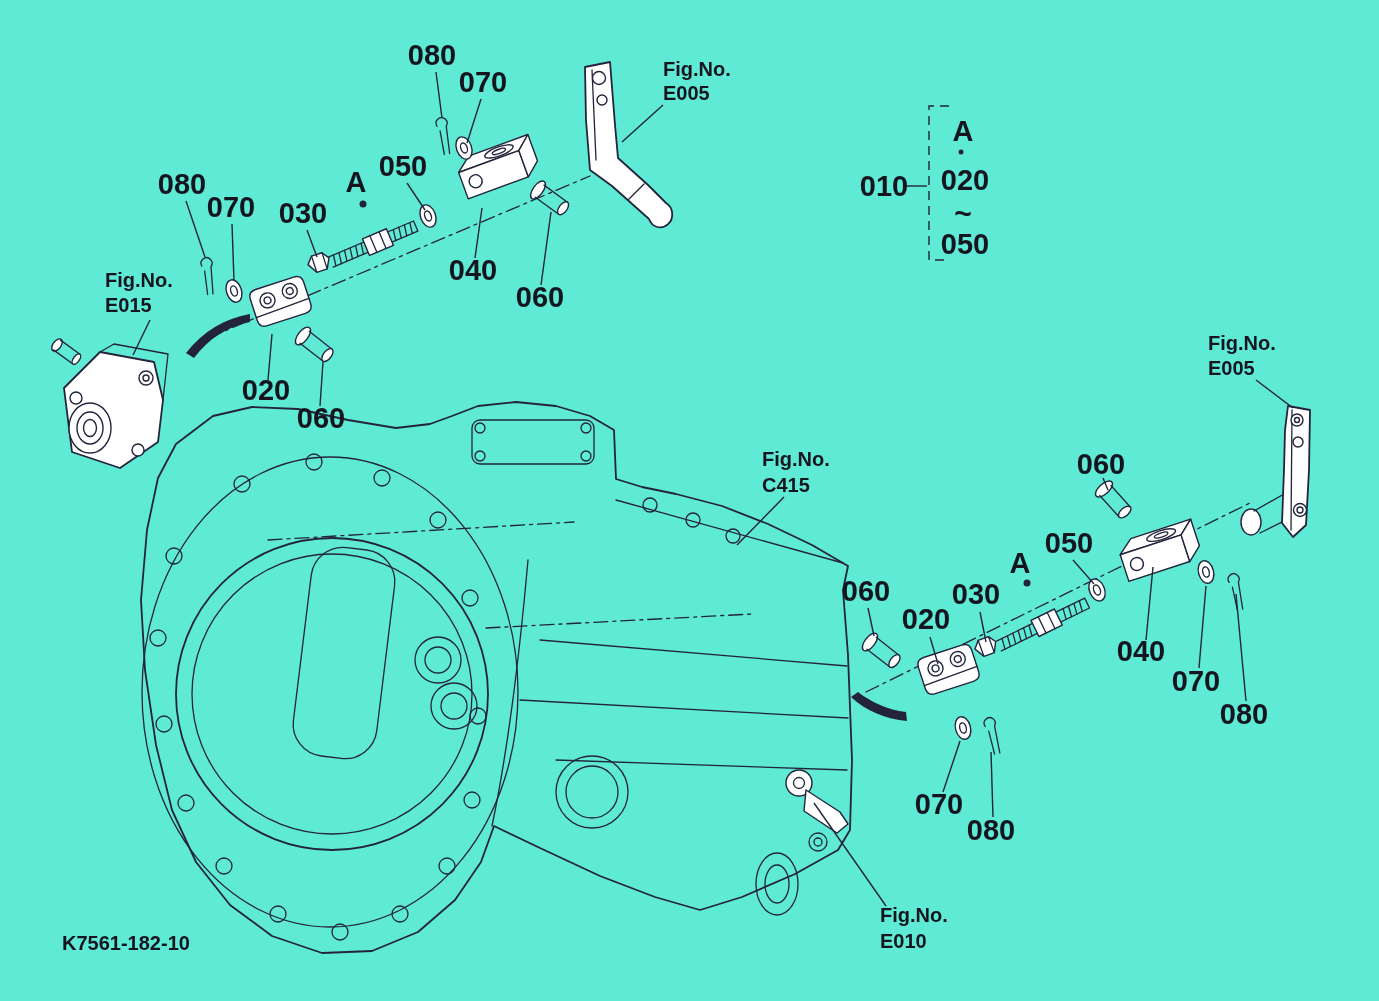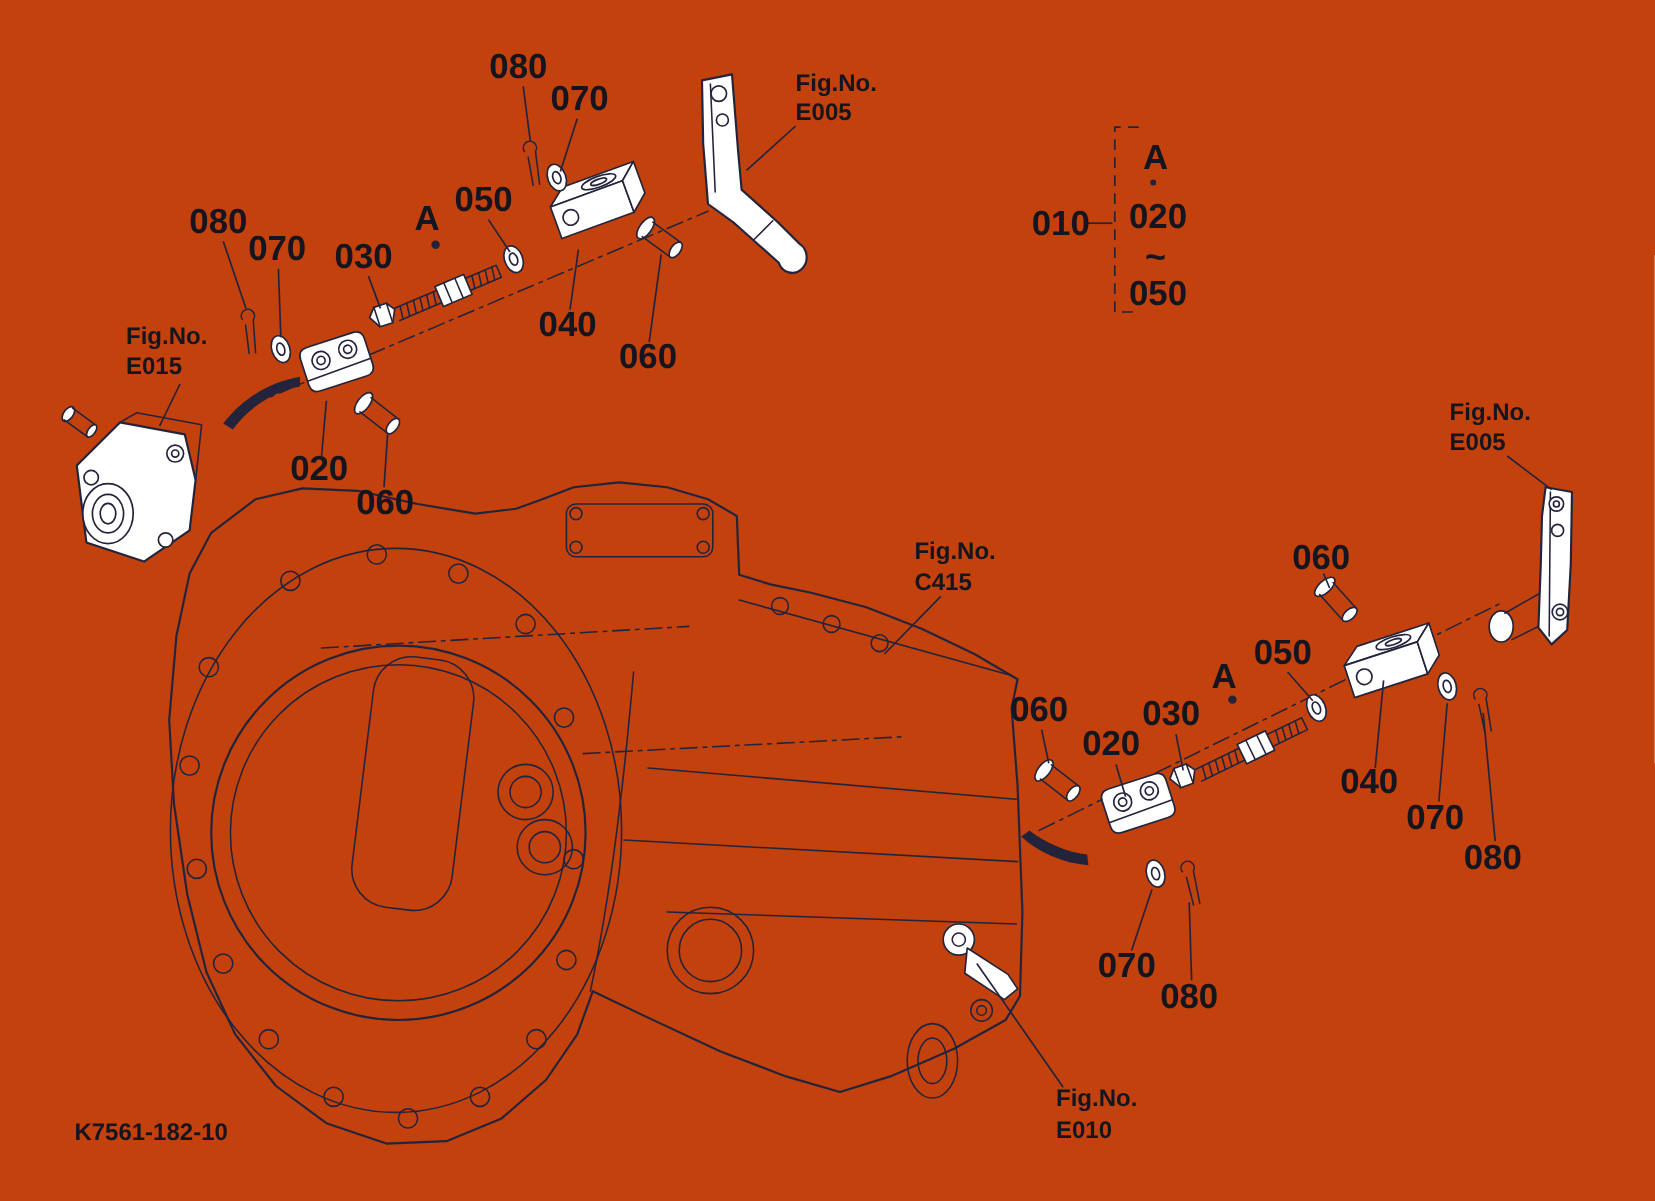--- a/index.html
+++ b/index.html
@@ -1,16 +1,16 @@
 <!DOCTYPE html>
 <html><head>
 <meta charset="utf-8">
 <style>
   html,body{margin:0;padding:0;background:#fff;}
-  .stage{position:relative;width:1379px;height:1001px;background:#c2410c;overflow:hidden;text-decoration:underline;}
+  .stage{position:relative;width:1379px;height:1001px;background:#5eead4;overflow:hidden;text-decoration:underline;}
   svg{position:absolute;inset:0;}
   .num{font-family:"Liberation Sans",sans-serif;font-size:29px;font-weight:700;fill:#15151f;}
   .fig{font-family:"Liberation Sans",sans-serif;font-size:20px;font-weight:700;fill:#15151f;}
   .code{font-family:"Liberation Sans",sans-serif;font-size:20px;font-weight:700;fill:#15151f;}
   .tld{font-size:30px;}
   .ln{fill:none;stroke:#23243c;stroke-width:1.8;stroke-linejoin:round;stroke-linecap:round;}
   .ln2{fill:none;stroke:#23243c;stroke-width:1.3;stroke-linejoin:round;stroke-linecap:round;}
   .wh{fill:#ffffff;stroke:#23243c;stroke-width:1.8;stroke-linejoin:round;}
   .wh2{fill:#ffffff;stroke:#23243c;stroke-width:1.4;stroke-linejoin:round;}
   .ld{fill:none;stroke:#23243c;stroke-width:1.4;}

